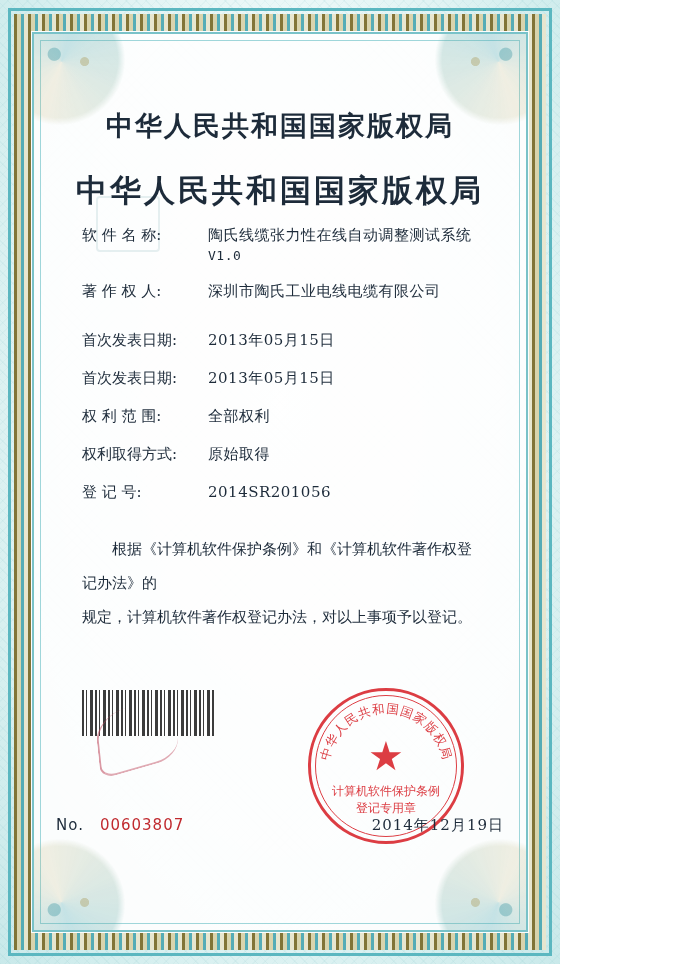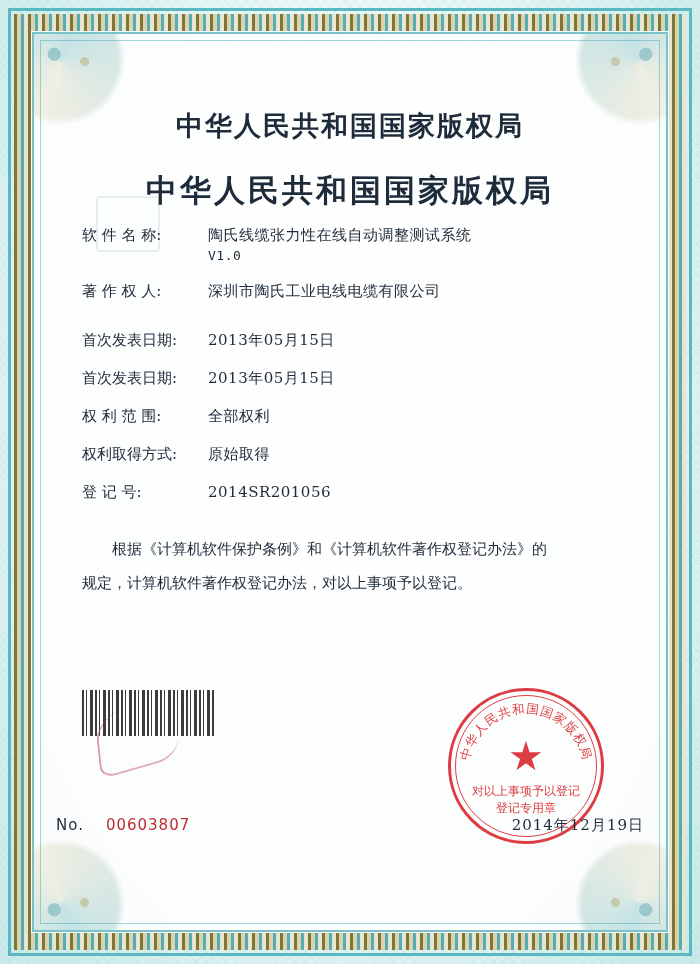--- a/index.html
+++ b/index.html
@@ -9,21 +9,21 @@
   }
   body {
     width: 700px;
     height: 964px;
     font-family: "Liberation Serif", serif;
     overflow: hidden;
   }
 
   .certificate {
     position: relative;
-    width: 700px;
+    width: 560px;
     height: 964px;
     background:
       radial-gradient(ellipse at 50% 42%, #ffffff 0%, #f2fbfb 38%, #e2f4f4 62%, #d3eeee 82%, #c9e9ea 100%);
     box-sizing: border-box;
     overflow: hidden;
   }
 
   
   .texture {
     position: absolute;
@@ -250,21 +250,21 @@
     justify-content: space-between;
     align-items: baseline;
     font-family: "DejaVu Sans", "Liberation Sans", sans-serif;
     font-size: 15px;
     color: #1d2b3a;
   }
   .footer .serial {
     color: #c02a2f;
     letter-spacing: 1px;
   }
-  .footer .serial .prefix { color: #1d2b3a; margin-right: 22px; }
+  .footer .serial .prefix { color: #1d2b3a; margin-right: 16px; }
   .footer .issue-date {
     letter-spacing: 1px;
     font-family: "DejaVu Serif", "Liberation Serif", serif;
   }
 
   .watermark {
     position: absolute;
     left: 96px;
     top: 196px;
     width: 60px;
@@ -356,21 +356,21 @@
     <svg class="seal-arc" viewBox="0 0 150 150">
       <defs>
         <path id="arcpath" d="M 17,80 A 58,58 0 1 1 133,80"></path>
       </defs>
       <text>
         <textPath href="#arcpath" startOffset="50%" text-anchor="middle">中华人民共和国国家版权局</textPath>
       </text>
     </svg>
     <div class="seal-star">★</div>
     <div class="seal-lines">
-      <div>对以上事项予以登记</div>
+      <div>计算机软件保护条例</div>
       <div>登记专用章</div>
     </div>
   </div>
 
   <div class="footer">
     <div class="serial">
       <span class="prefix">No.</span><span>00603807</span>
     </div>
     <div class="issue-date">2014年12月19日</div>
   </div>

